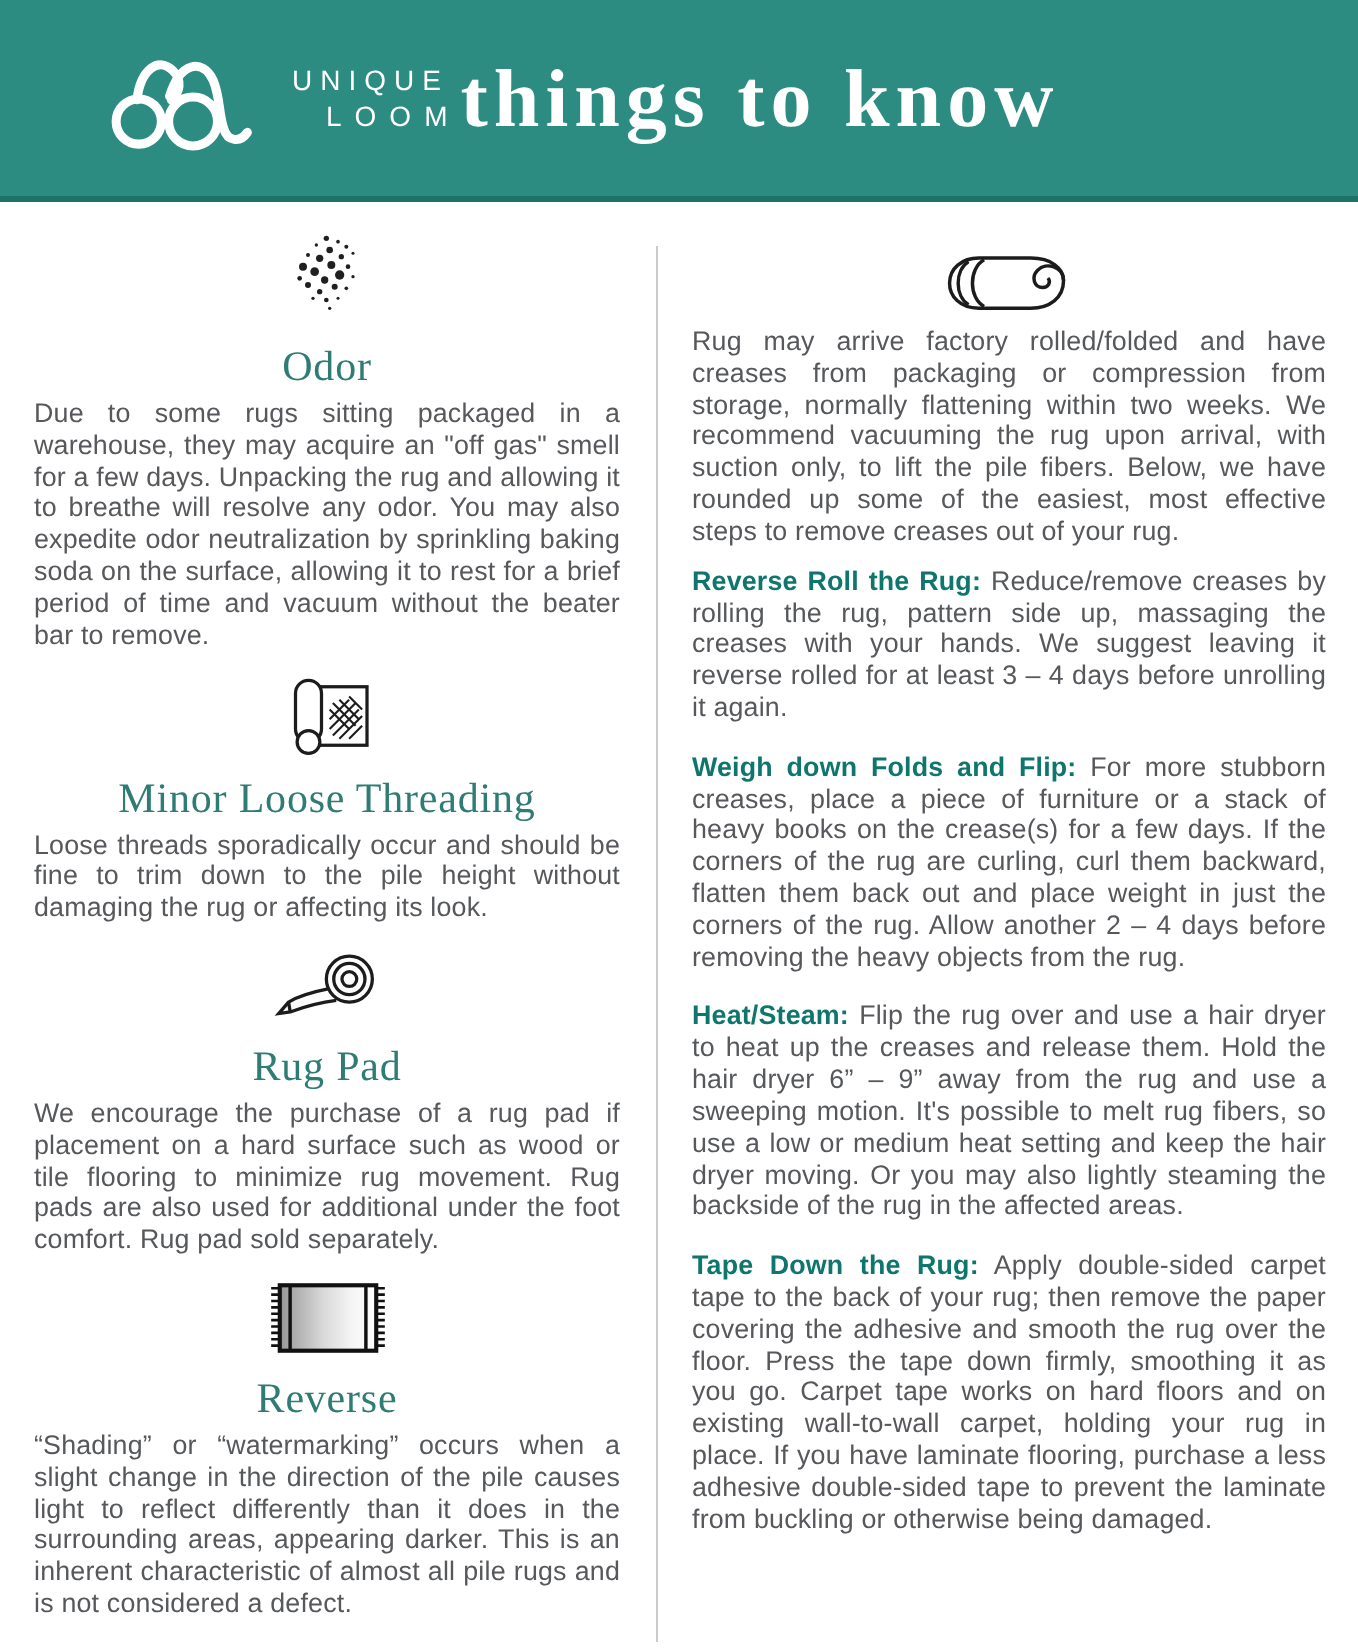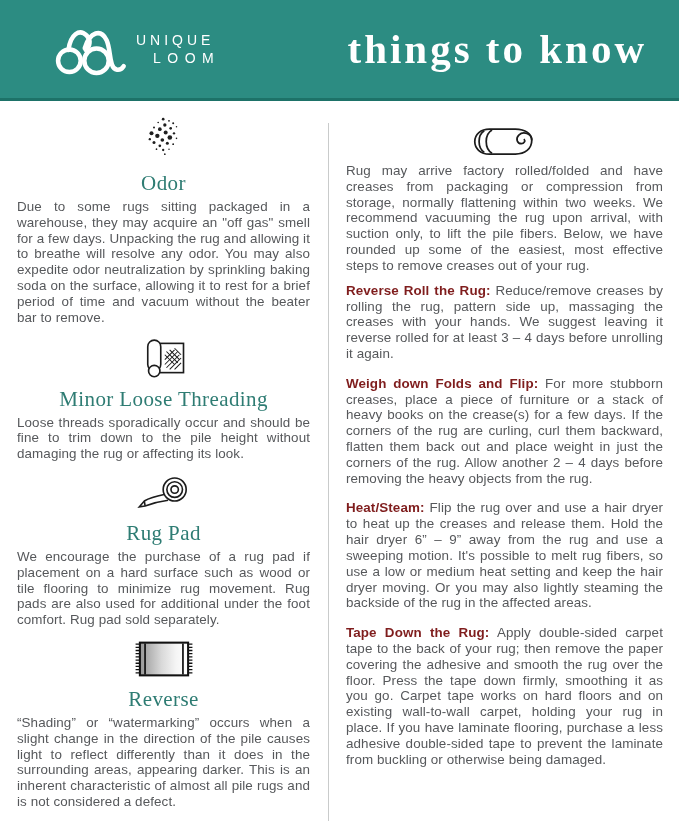--- a/index.html
+++ b/index.html
@@ -5,48 +5,48 @@
   html,body{margin:0;padding:0;}
   body{
     width:679px;height:824px;overflow:hidden;background:#ffffff;
     font-family:"Liberation Sans",sans-serif;
   }
   
   .header{
     height:101px;background:#2c8c82;border-bottom:3px solid #1d7268;
     display:flex;align-items:center;padding:0 26px 0 54px;box-sizing:border-box;
   }
-  .brand{display:flex;align-items:center;gap:6px;}
+  .brand{display:flex;align-items:center;gap:16px;}
   .brand svg{display:block;}
   .brand-lines{display:flex;flex-direction:column;color:#ffffff;
     font-size:14px;letter-spacing:4px;line-height:1.3;font-weight:500;}
   .brand-lines .l2{letter-spacing:6.5px;margin-left:17px;}
   .page-title{
-    flex:1;text-align:right;margin:0;color:#ffffff;
+    flex:1;text-align:left;margin:0;color:#ffffff;
     font-family:"Liberation Serif",serif;font-weight:600;
     font-size:41px;letter-spacing:3px;padding-right:6px;
   }
   
   .columns{display:flex;align-items:stretch;height:720px;}
   .col-left{width:328px;padding:10px 18px 0 17px;box-sizing:border-box;}
   .divider{width:1px;background:#c9cbcb;margin-top:22px;}
   .col-right{flex:1;padding:16px 16px 0 17px;box-sizing:border-box;}
   
   .sec{text-align:center;}
   .icon{display:flex;justify-content:center;align-items:flex-end;margin:4px auto 2px;}
   .sec h2{
     font-family:"Liberation Serif",serif;font-weight:500;color:#2e7c73;
     font-size:21px;margin:6px 0 3px;letter-spacing:.4px;
   }
   .body-text,.tip{
     text-align:justify;color:#56585b;font-size:13.4px;line-height:1.18;
     letter-spacing:.1px;margin:0 0 9px;
   }
   .tip{margin:0 0 14px;}
-  .tip b{color:#7f1d1d;font-weight:bold;}
+  .tip b{color:#0f766e;font-weight:bold;}
   svg.line-icon{stroke:#1c1c1c;fill:none;stroke-width:2;}
 </style>
 </head>
 <body>
 
 <div class="page">
 
   <header class="header">
     <div class="brand">
       <svg width="76" height="58" viewBox="0 0 84 64" stroke="#ffffff" stroke-width="5" fill="none" stroke-linecap="round">

